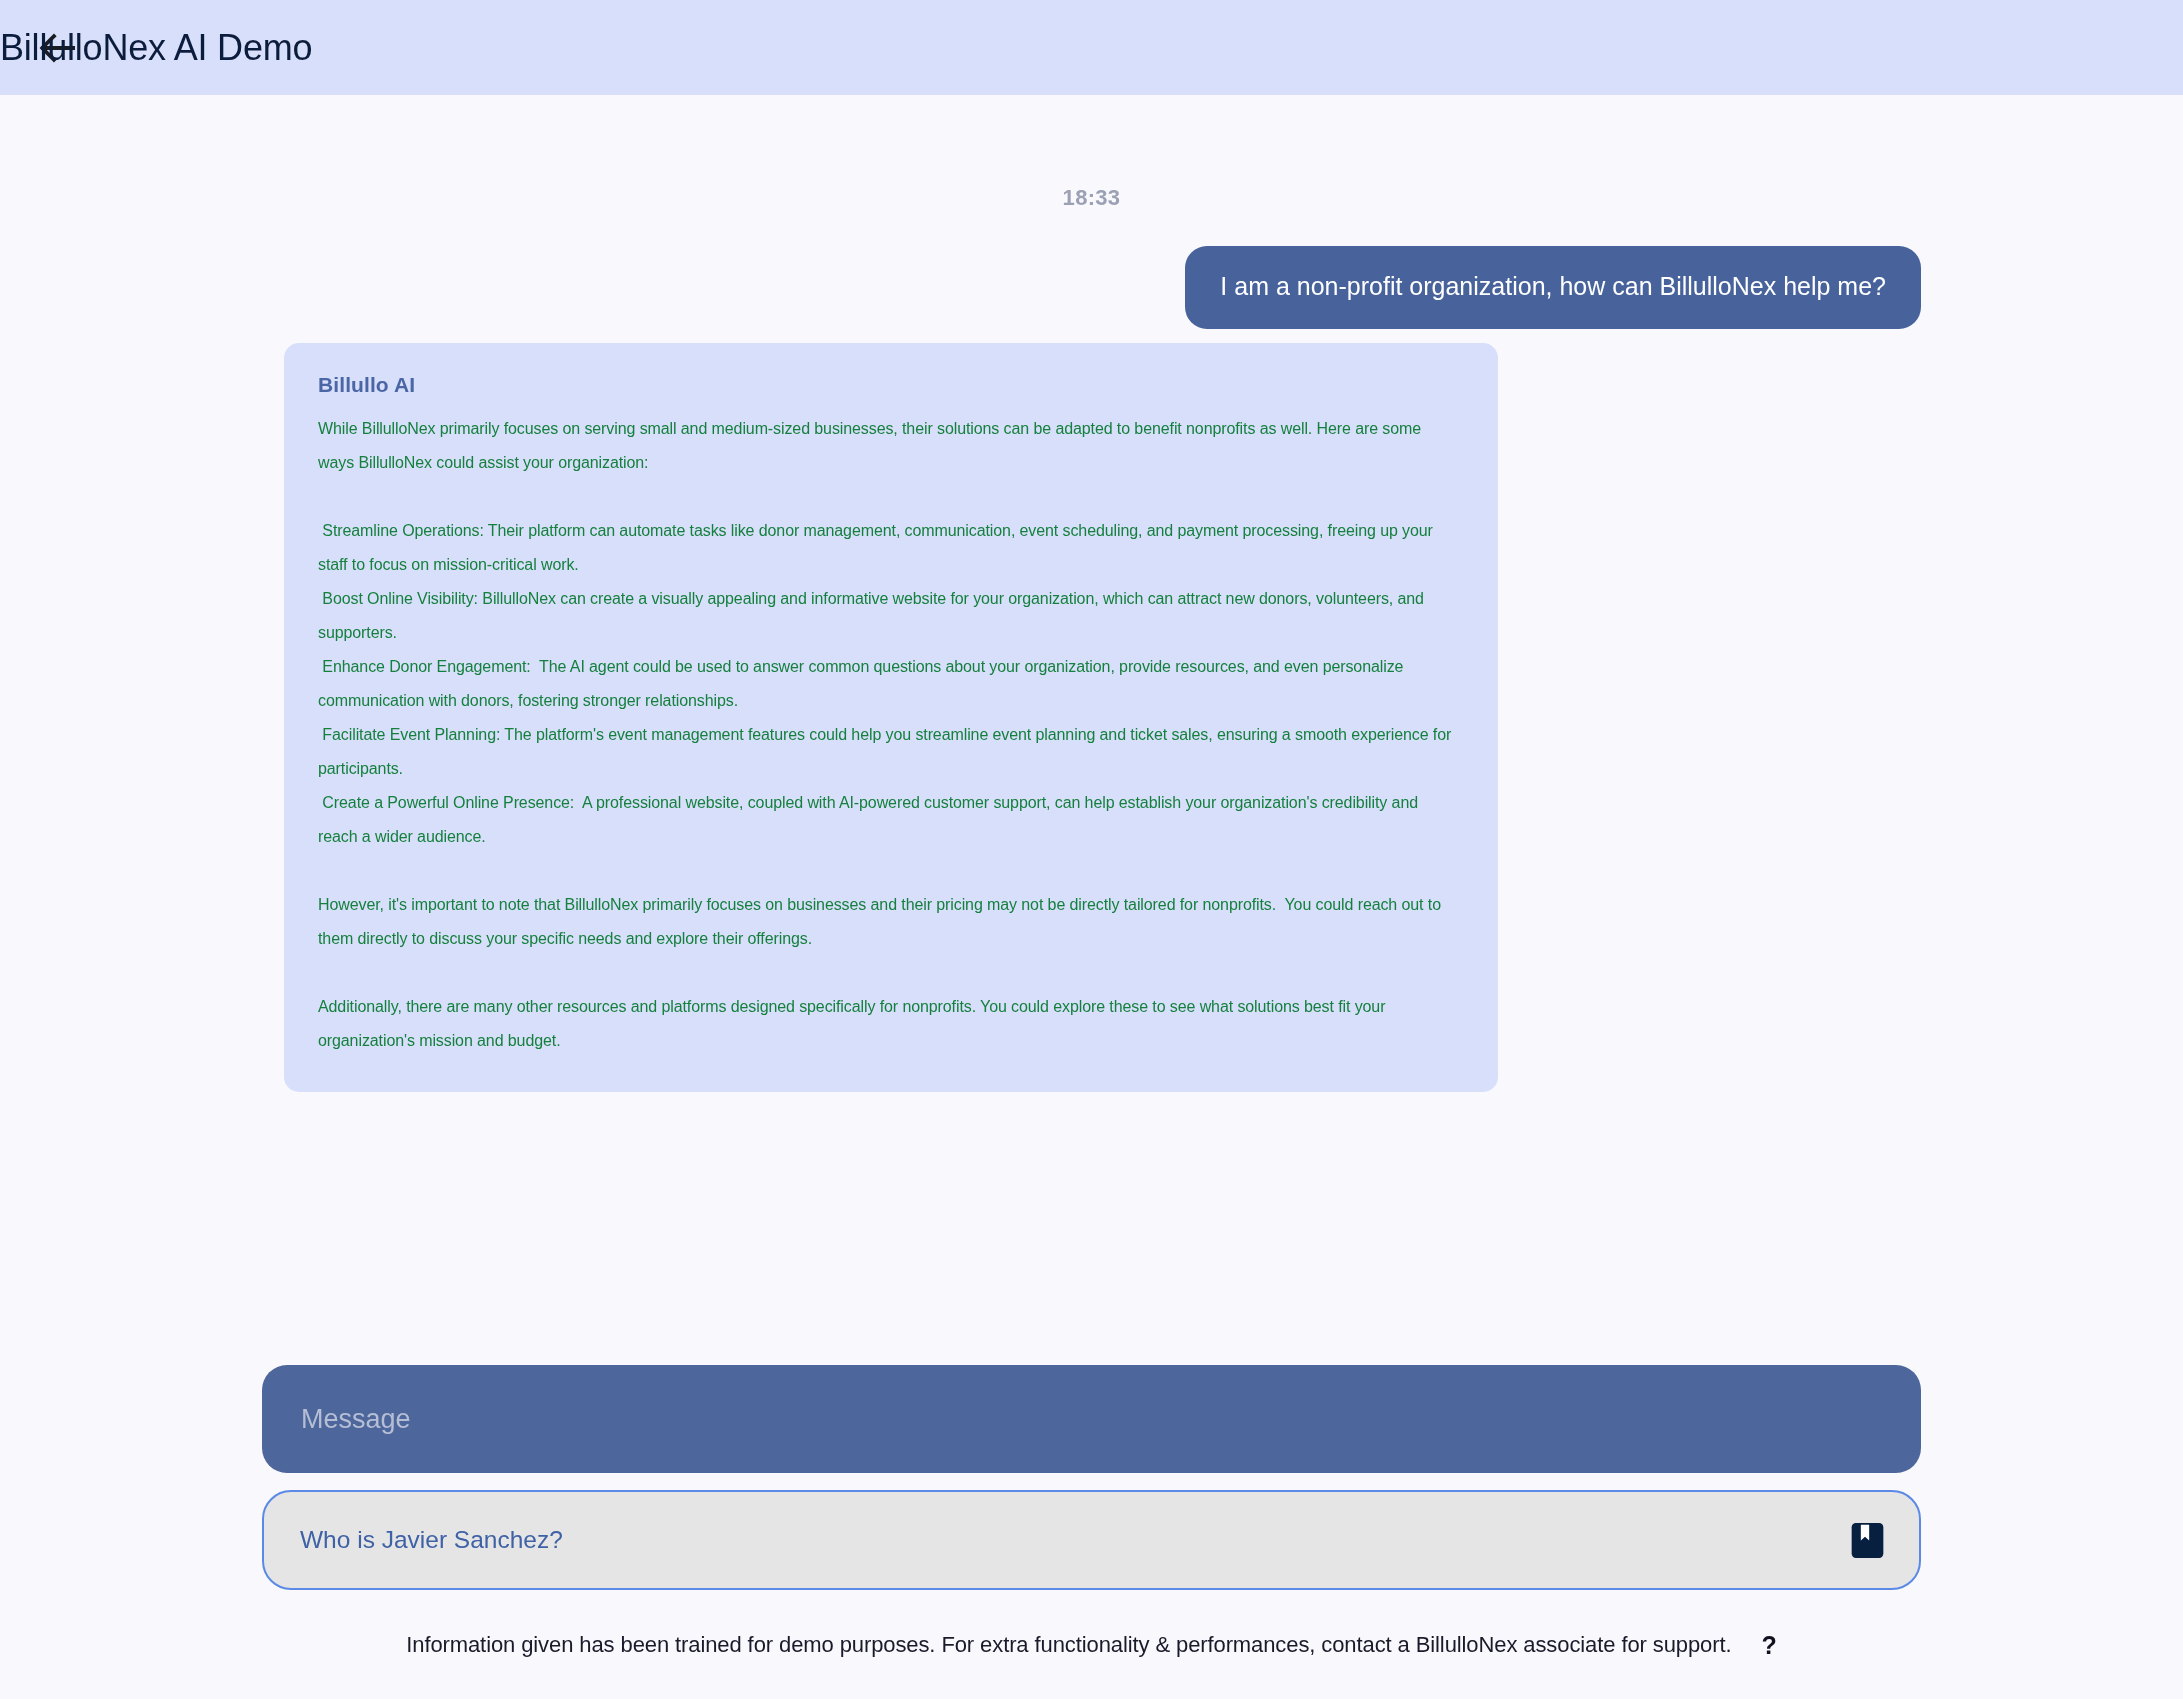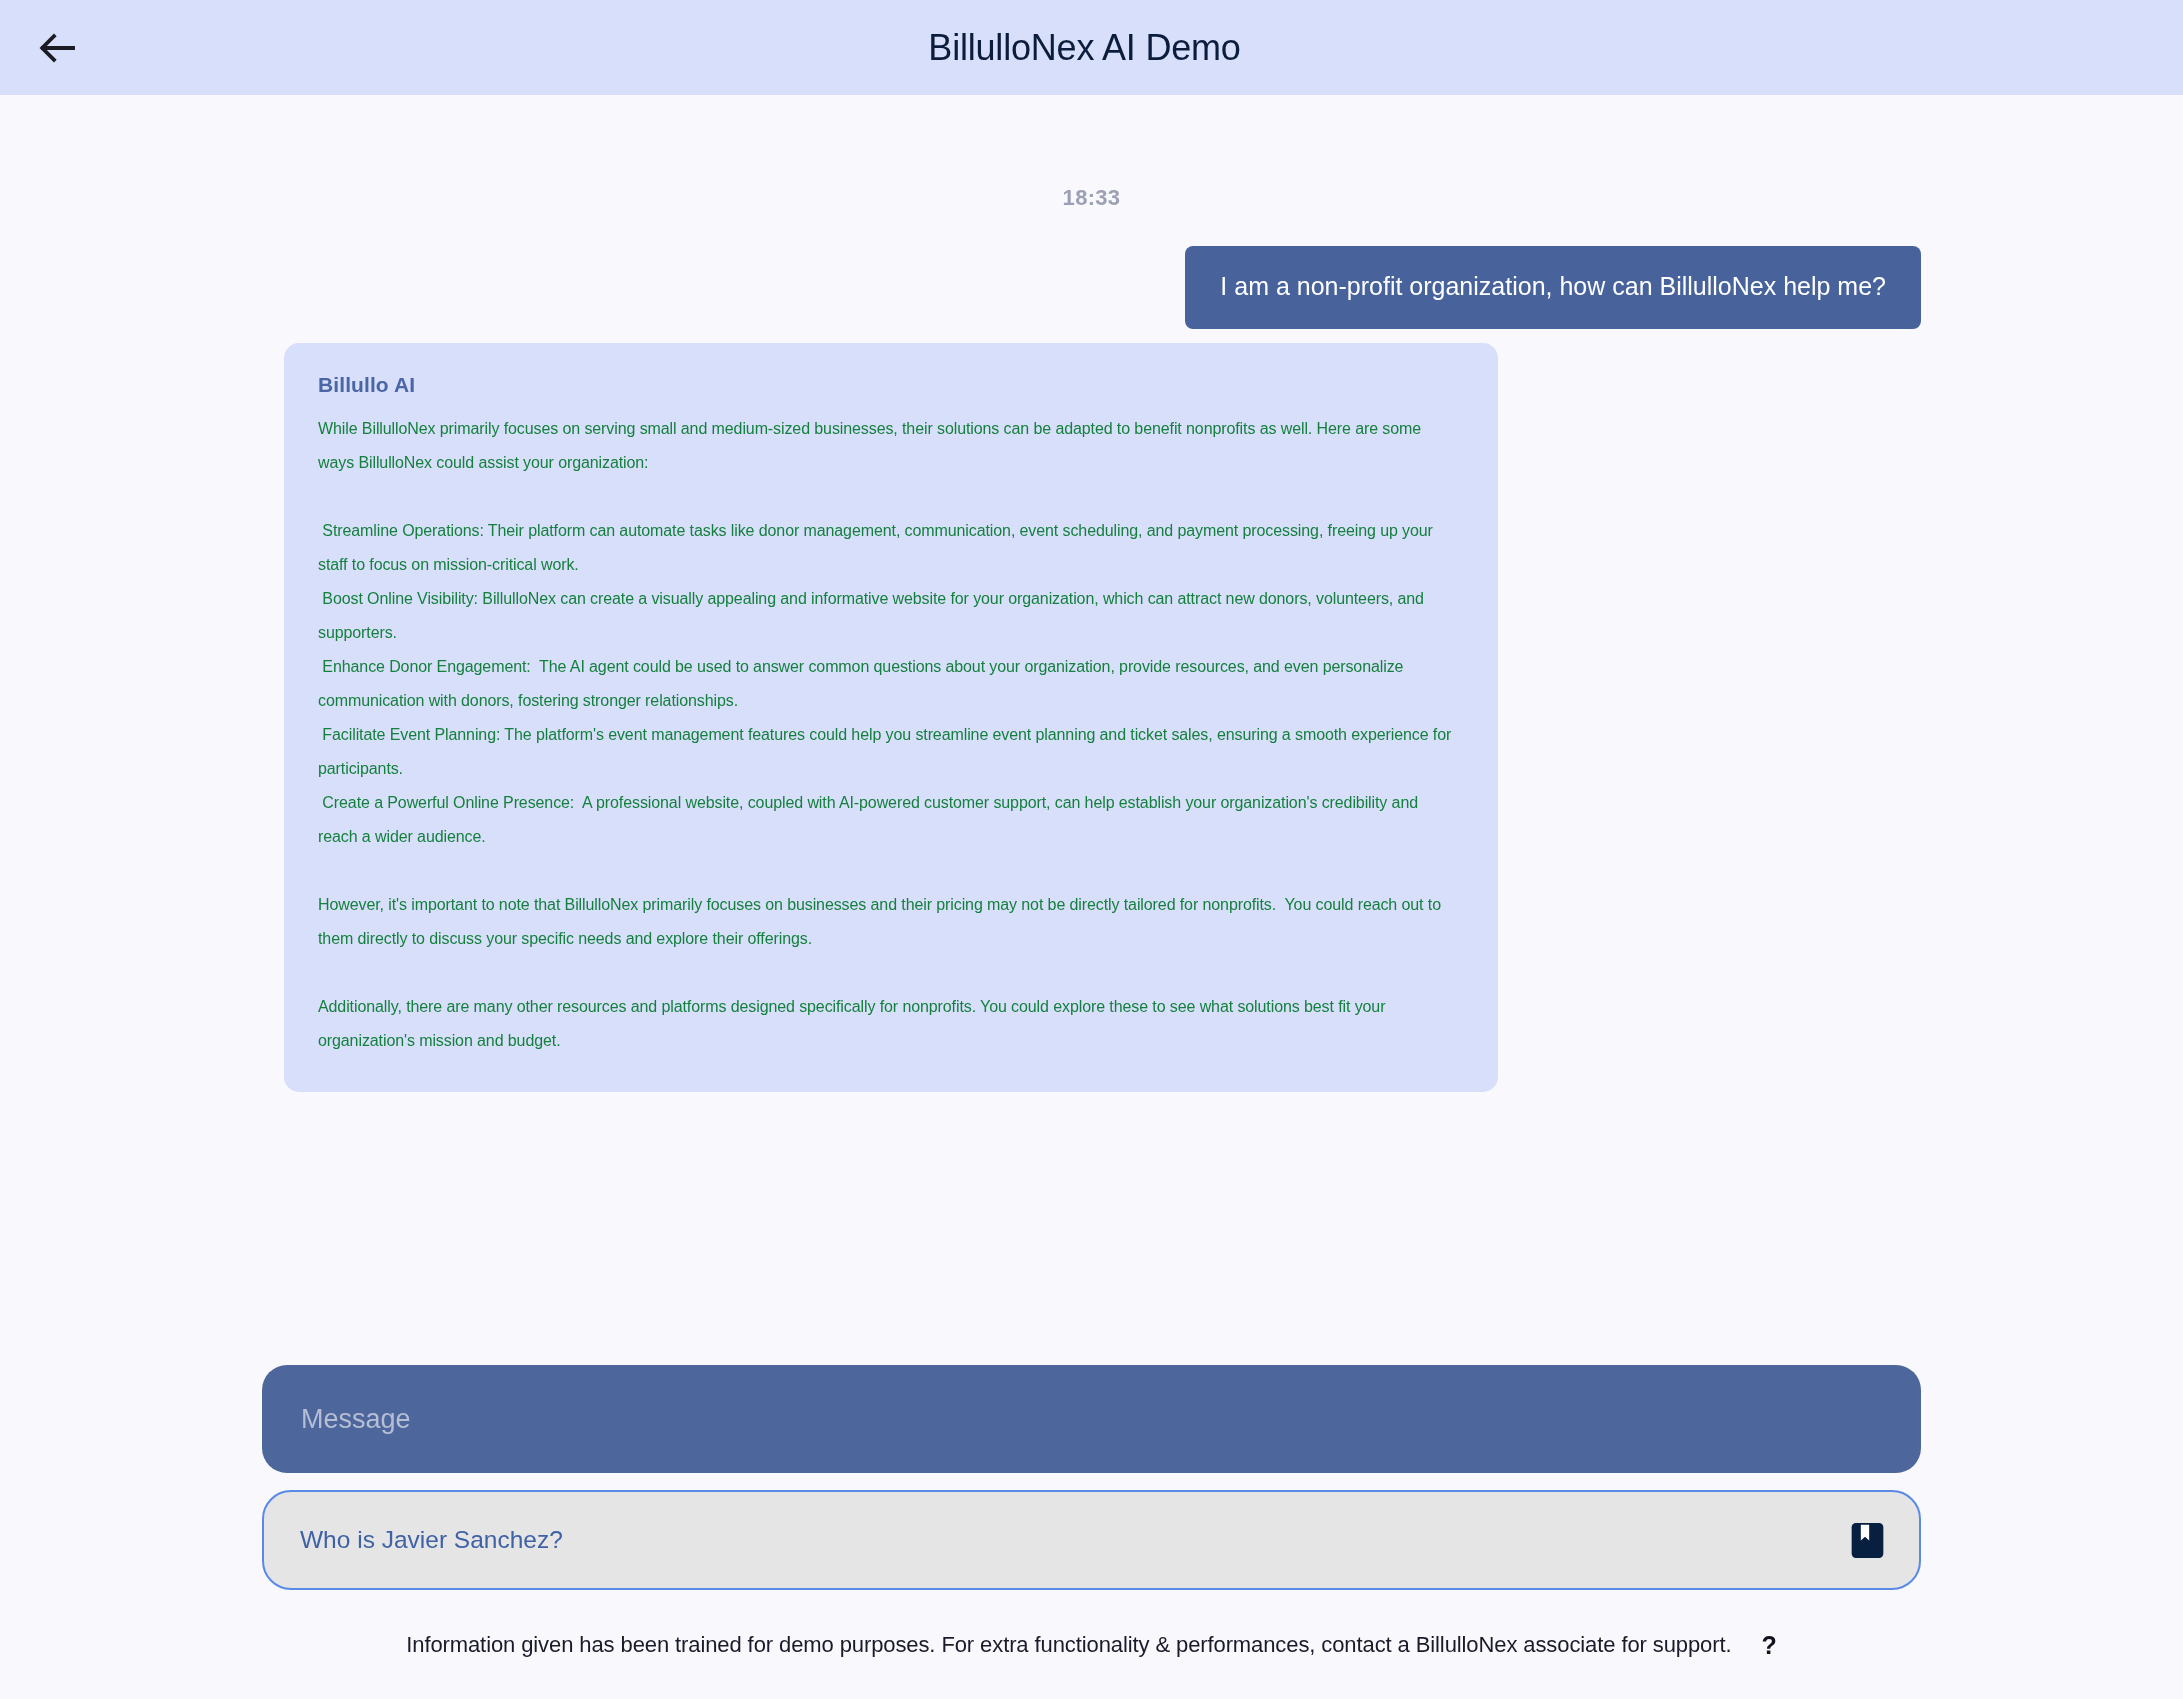--- a/index.html
+++ b/index.html
@@ -46,21 +46,21 @@
     background: transparent;
     border: none;
   }
 
   .back-button svg { display: block; }
 
   .header-title {
     position: absolute;
     left: 0;
     right: 14px;
-    text-align: center;
+    text-align: left;
     font-size: 36px;
     font-weight: 400;
     letter-spacing: -0.2px;
     color: #0c1c3c;
     pointer-events: none;
   }
 
   
   .conversation {
     flex: 1 1 auto;
@@ -82,21 +82,21 @@
     display: flex;
     width: 100%;
   }
 
   .row.user { justify-content: flex-end; margin-top: 35px; }
   .row.bot  { justify-content: flex-start; margin-top: 14.4px; }
 
   .bubble-user {
     background: #48639b;
     color: #ffffff;
-    border-radius: 8px;
+    border-radius: 22px;
     padding: 24px 35px 25px 35px;
     font-size: 25px;
     line-height: 1.35;
     max-width: 845px;
   }
 
   .bubble-bot {
     background: #d8dffb;
     border-radius: 15px;
     padding: 30px 37px 34px 34px;

